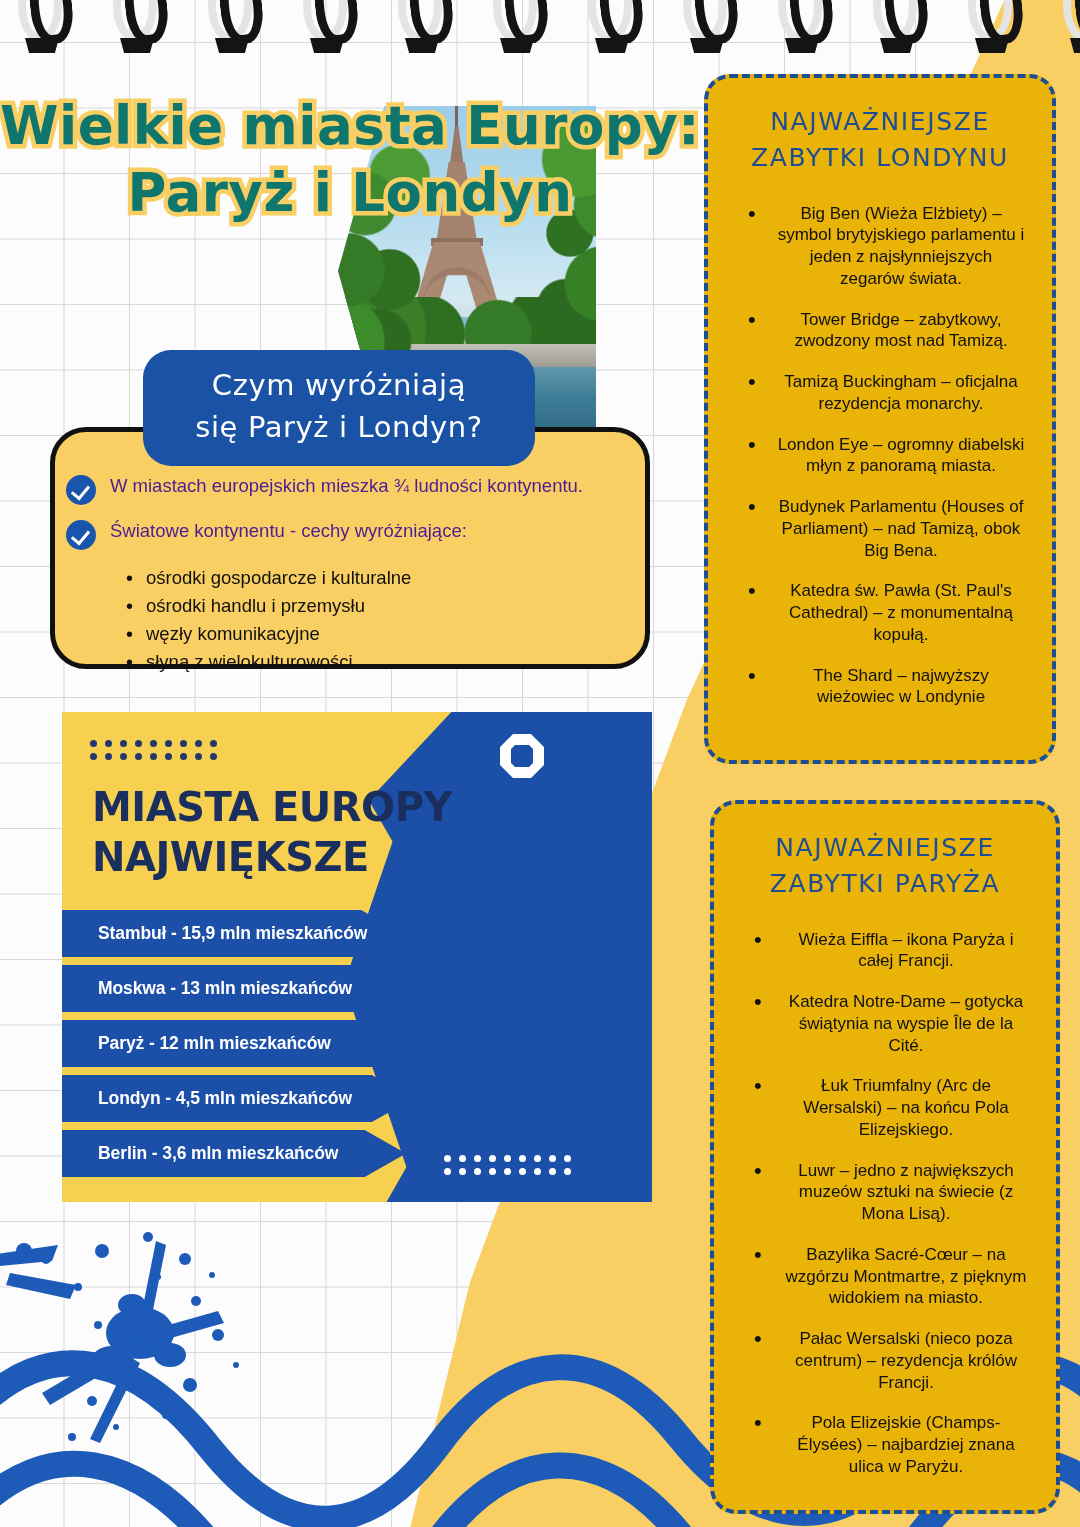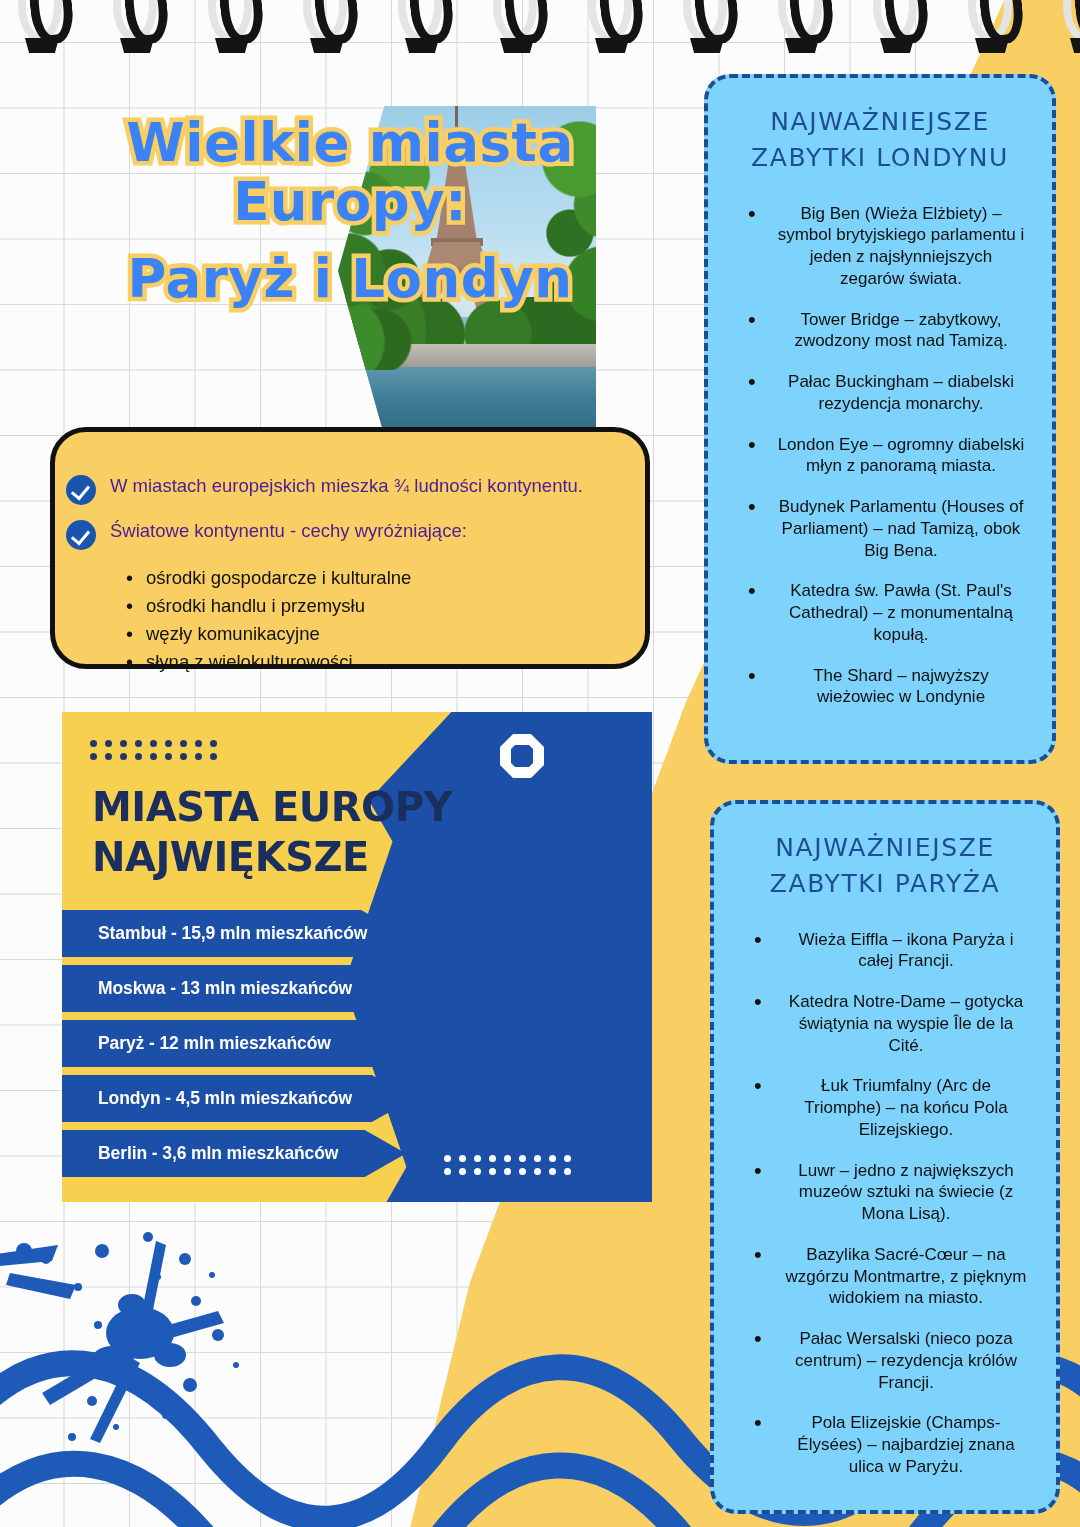--- a/index.html
+++ b/index.html
@@ -90,22 +90,22 @@
     left: 0;
     width: 700px;
     text-align: center;
     z-index: 10;
   }
   .title-line {
     font-family: "DejaVu Sans", sans-serif;
     font-weight: 700;
     font-size: 52px;
     letter-spacing: 0.5px;
-    color: #3b82f6;
-    margin: 17px;
+    color: #0f766e;
+    margin: 0;
     line-height: 1.12;
     -webkit-text-stroke: 9px #f9cf63;
     paint-order: stroke fill;
   }
   .title-line.t1 { font-size: 53px; }
   .title-line.t2 { font-size: 53px; margin-top: 8px; }
 
   
   #feature-card {
     position: absolute;
@@ -379,21 +379,21 @@
     font-size: 17.5px;
     font-weight: 700;
     padding-left: 36px;
     white-space: nowrap;
     letter-spacing: -0.1px;
   }
 
   
   .landmark-card {
     position: absolute;
-    background: #7dd3fc;
+    background: #eab308;
     border: 4px dashed #1d4e95;
     border-radius: 26px;
     box-sizing: border-box;
     z-index: 20;
     padding: 26px 22px 22px;
   }
   #card-london {
     left: 704px;
     top: 74px;
     width: 352px;
@@ -488,20 +488,24 @@
     <path d="M-20 178 C 60 92, 150 120, 220 205 C 300 300, 380 290, 450 200 C 520 108, 610 100, 690 196 C 770 292, 860 292, 930 196 C 1000 104, 1070 106, 1120 166" fill="none" stroke="#1e5bb8" stroke-width="26" stroke-linecap="round"></path>
   </svg>
 
   <div id="title-block">
     <div class="title-line t1">Wielkie miasta Europy:</div>
     <div class="title-line t2">Paryż i Londyn</div>
   </div>
 
   <div id="feature-card"></div>
 
+  <div id="feature-badge">
+    <div class="badge-line">Czym wyróżniają</div>
+    <div class="badge-line">się Paryż i Londyn?</div>
+  </div>
 
   <div id="feature-list">
     <div class="check-row">
       <span class="check-badge"></span>
       <span class="check-text">W miastach europejskich mieszka ¾ ludności kontynentu.</span>
     </div>
     <div class="check-row">
       <span class="check-badge"></span>
       <span class="check-text">Światowe kontynentu - cechy wyróżniające:</span>
     </div>
@@ -604,34 +608,34 @@
   <svg id="info-logo" viewBox="0 0 48 48">
     <path d="M15 2 H33 L46 15 V33 L33 46 H15 L2 33 V15 Z
              M17 13 H31 L35 17 V31 L31 35 H17 L13 31 V17 Z" fill="#ffffff" fill-rule="evenodd"></path>
   </svg>
 
   <div class="landmark-card" id="card-london">
     <div class="card-heading">NAJWAŻNIEJSZE ZABYTKI LONDYNU</div>
     <ul class="landmark-list">
       <li>Big Ben (Wieża Elżbiety) – symbol brytyjskiego parlamentu i jeden z najsłynniejszych zegarów świata.</li>
       <li>Tower Bridge – zabytkowy, zwodzony most nad Tamizą.</li>
-      <li>Pałac Buckingham – diabelski rezydencja monarchy.</li>
+      <li>Tamizą Buckingham – oficjalna rezydencja monarchy.</li>
       <li>London Eye – ogromny diabelski młyn z panoramą miasta.</li>
       <li>Budynek Parlamentu (Houses of Parliament) – nad Tamizą, obok Big Bena.</li>
       <li>Katedra św. Pawła (St. Paul's Cathedral) – z monumentalną kopułą.</li>
       <li>The Shard – najwyższy wieżowiec w Londynie</li>
     </ul>
   </div>
 
   <div class="landmark-card" id="card-paris">
     <div class="card-heading">NAJWAŻNIEJSZE ZABYTKI PARYŻA</div>
     <ul class="landmark-list">
       <li>Wieża Eiffla – ikona Paryża i całej Francji.</li>
       <li>Katedra Notre-Dame – gotycka świątynia na wyspie Île de la Cité.</li>
-      <li>Łuk Triumfalny (Arc de Triomphe) – na końcu Pola Elizejskiego.</li>
+      <li>Łuk Triumfalny (Arc de Wersalski) – na końcu Pola Elizejskiego.</li>
       <li>Luwr – jedno z największych muzeów sztuki na świecie (z Mona Lisą).</li>
       <li>Bazylika Sacré-Cœur – na wzgórzu Montmartre, z pięknym widokiem na miasto.</li>
       <li>Pałac Wersalski (nieco poza centrum) – rezydencja królów Francji.</li>
       <li>Pola Elizejskie (Champs-Élysées) – najbardziej znana ulica w Paryżu.</li>
     </ul>
   </div>
 
   <div id="spiral">
       <div class="ring">
         <span class="ring-back"></span>

